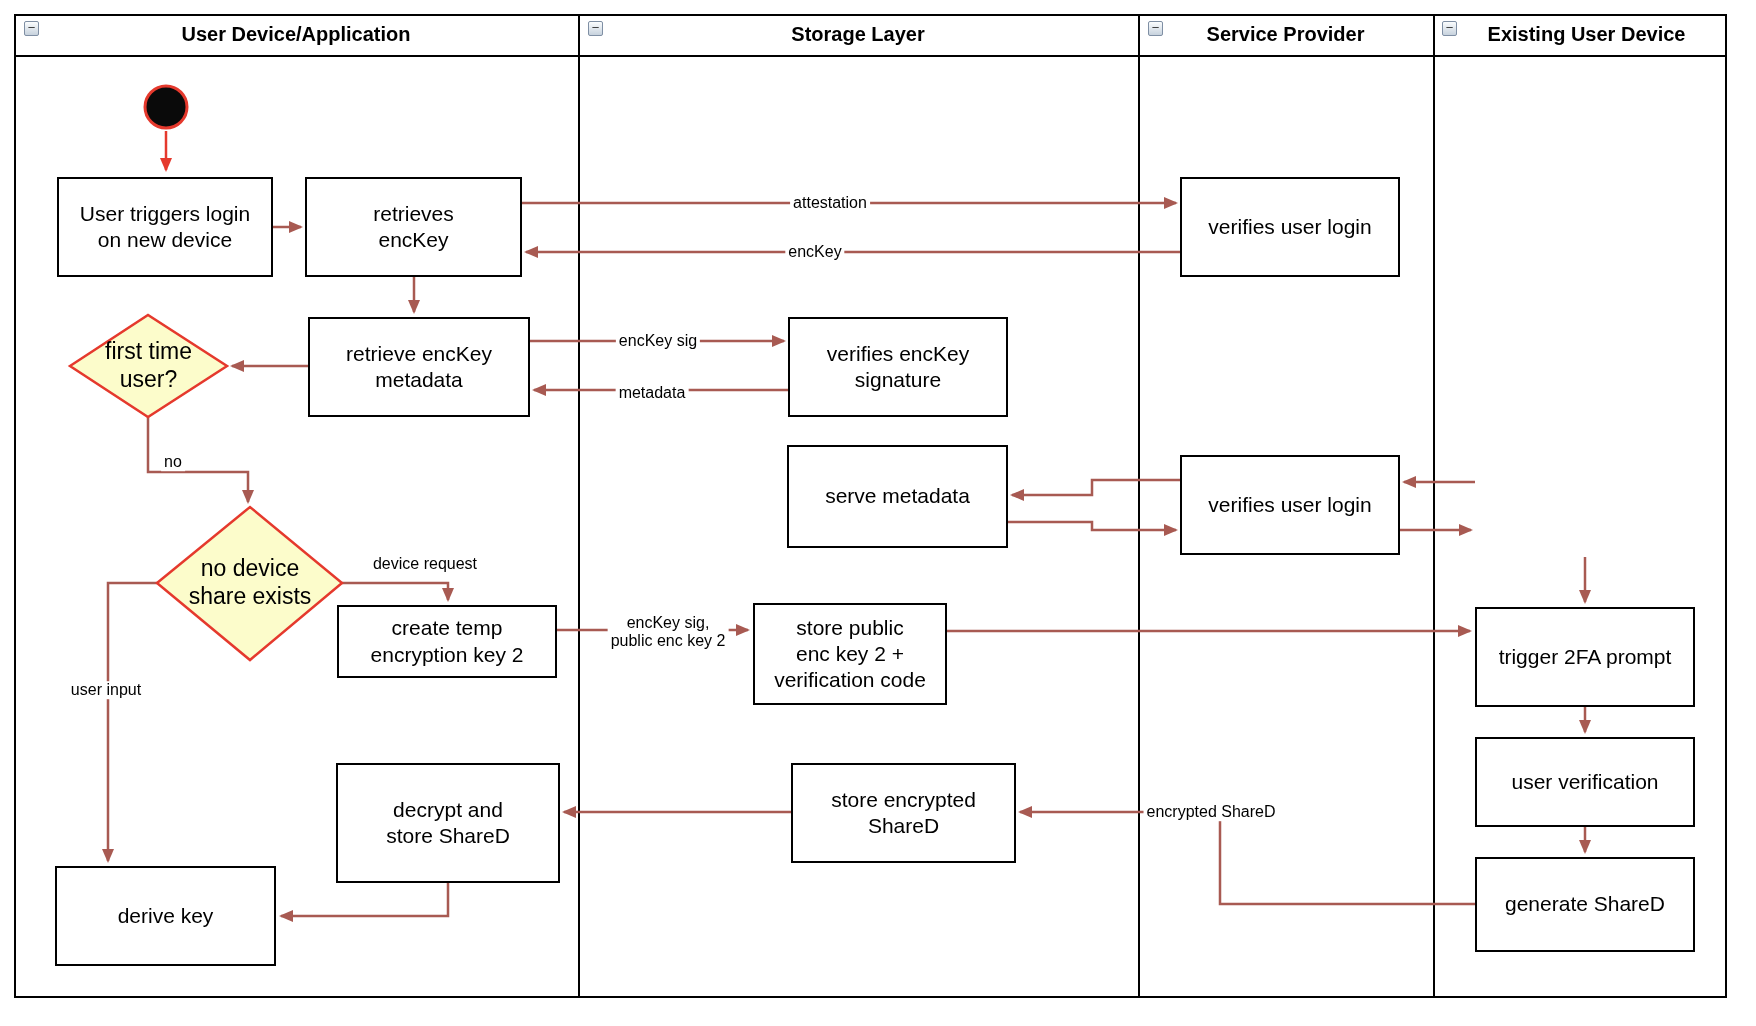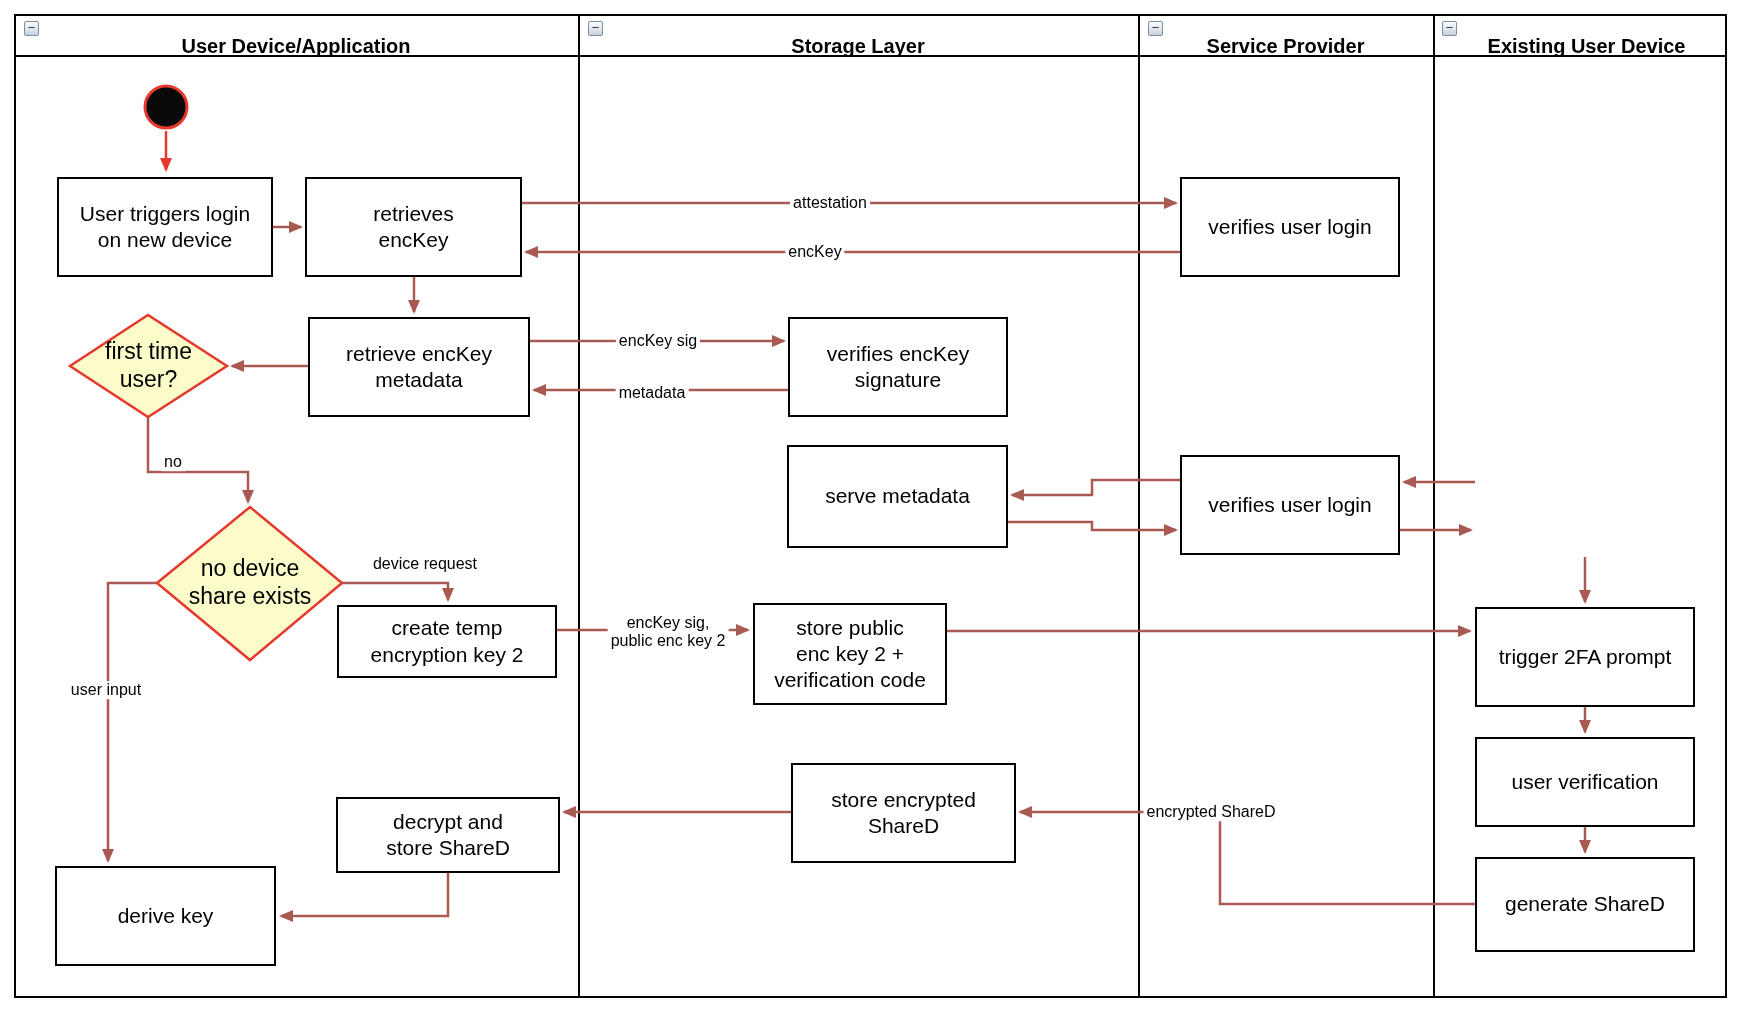--- a/index.html
+++ b/index.html
@@ -7,21 +7,21 @@
     position:relative;width:1756px;height:1026px;background:#ffffff;
     font-family:"Liberation Sans","DejaVu Sans",sans-serif;color:#000;
     overflow:hidden;
   }
   
   .frame{position:absolute;left:14px;top:14px;width:1713px;height:984px;border:2px solid #000;box-sizing:border-box;z-index:0;}
   .vline{position:absolute;top:14px;height:984px;width:2px;background:#000;z-index:0;}
   .hline{position:absolute;left:14px;top:55px;width:1713px;height:2px;background:#000;z-index:0;}
   .lane-title{
     position:absolute;top:14px;height:41px;display:flex;align-items:center;justify-content:center;
-    font-weight:bold;font-size:20px;z-index:2;margin-top:12px;
+    font-weight:bold;font-size:20px;z-index:2;
   }
   .collapse{
     position:absolute;top:21px;width:15px;height:15px;box-sizing:border-box;
     border:1px solid #7f8fa4;border-radius:2px;
     background:linear-gradient(#fbfdfe,#c7d2dd);
     font-size:13px;line-height:12px;text-align:center;color:#333;z-index:3;cursor:pointer;
   }
   
   svg.overlay{position:absolute;left:0;top:0;z-index:1;}
   .edge{stroke:#a85a52;stroke-width:2.5;fill:none;}
@@ -111,21 +111,21 @@
 share exists</div>
 
   <div class="node" style="left:57px;top:177px;width:216px;height:100px">User triggers login
 on new device</div>
   <div class="node" style="left:305px;top:177px;width:217px;height:100px">retrieves
 encKey</div>
   <div class="node" style="left:308px;top:317px;width:222px;height:100px">retrieve encKey
 metadata</div>
   <div class="node" style="left:337px;top:605px;width:220px;height:73px">create temp
 encryption key 2</div>
-  <div class="node" style="left:336px;top:797px;width:224px;height:76px">decrypt and
+  <div class="node" style="left:336px;top:763px;width:224px;height:120px">decrypt and
 store ShareD</div>
   <div class="node" style="left:55px;top:866px;width:221px;height:100px">derive key</div>
 
   <div class="node" style="left:788px;top:317px;width:220px;height:100px">verifies encKey
 signature</div>
   <div class="node" style="left:787px;top:445px;width:221px;height:103px">serve metadata</div>
   <div class="node" style="left:753px;top:603px;width:194px;height:102px">store public
 enc key 2 +
 verification code</div>
   <div class="node" style="left:791px;top:763px;width:225px;height:100px">store encrypted

